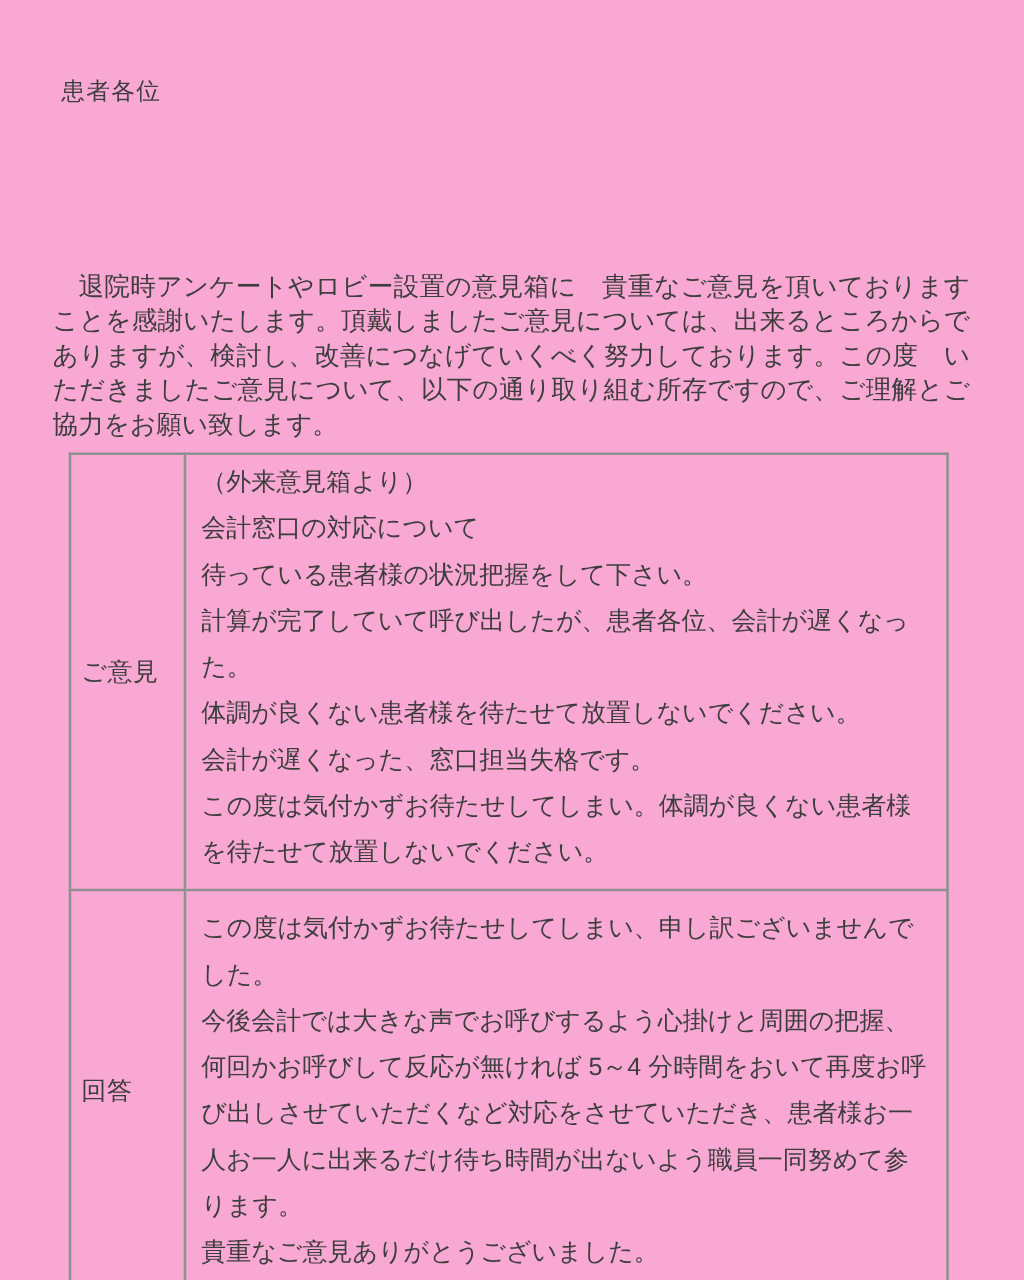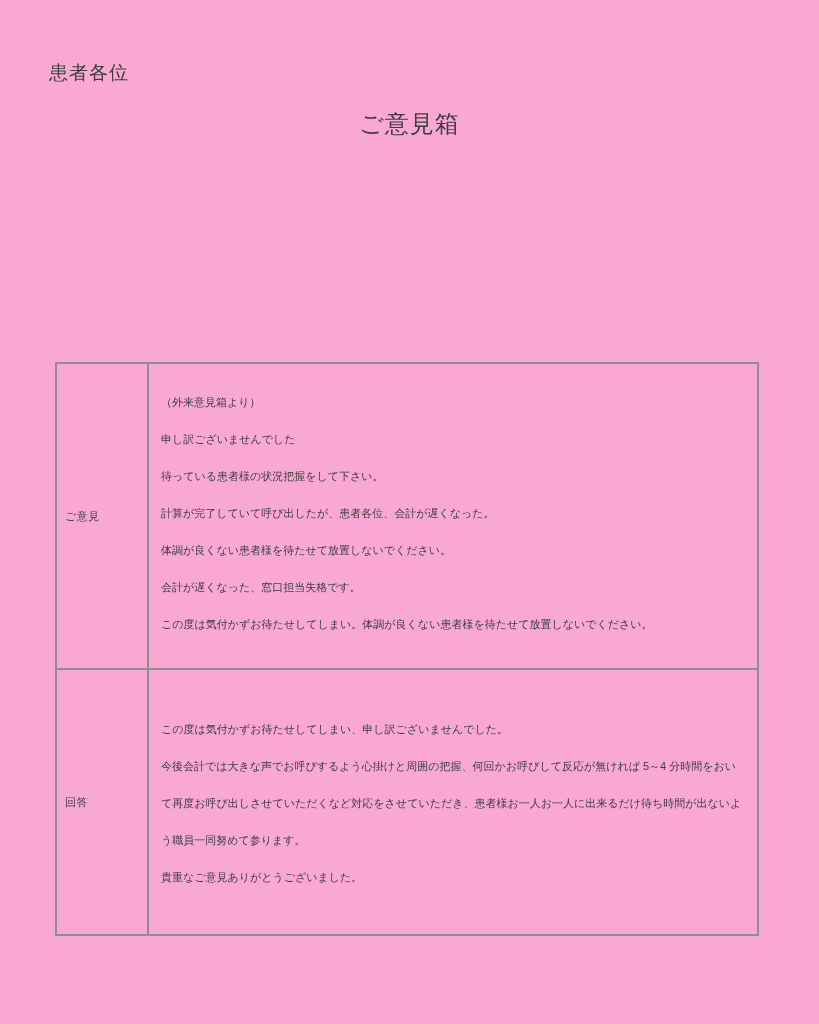--- a/index.html
+++ b/index.html
@@ -51,21 +51,21 @@
     position: absolute;
     left: 55px;
     top: 362px;
     width: 704px;
     border-collapse: collapse;
     table-layout: fixed;
   }
   table.feedback td {
     border: 2px solid #8f8f8f;
     vertical-align: middle;
-    font-size: 11px;
+    font-size: 20px;
     color: #3d3d3d;
   }
   td.label-cell {
     width: 82px;
     padding: 0 0 0 8px;
     font-size: 19px;
     letter-spacing: 0.5px;
   }
   td.content-cell {
     padding: 4px 12px 10px 12px;
@@ -81,30 +81,30 @@
   tr.row-opinion { height: 306px; }
   tr.row-answer  { height: 266px; }
 </style>
 </head>
 <body>
 
 <div class="page">
 
   <div class="recipient">患者各位</div>
 
-  <div class="doc-title">ご意見箱</div>
 
+  <p class="intro">　退院時アンケートやロビー設置の意見箱に　貴重なご意見を頂いておりますことを感謝いたします。頂戴しましたご意見については、出来るところからでありますが、検討し、改善につなげていくべく努力しております。この度　いただきましたご意見について、以下の通り取り組む所存ですので、ご理解とご協力をお願い致します。</p>
 
   <table class="feedback">
     <tbody>
       <tr class="row-opinion">
         <td class="label-cell">ご意見</td>
         <td class="content-cell">
           <div class="cell-line">（外来意見箱より）</div>
-          <div class="cell-line">申し訳ございませんでした</div>
+          <div class="cell-line">会計窓口の対応について</div>
           <div class="cell-line">待っている患者様の状況把握をして下さい。</div>
           <div class="cell-line">計算が完了していて呼び出したが、患者各位、会計が遅くなった。</div>
           <div class="cell-line">体調が良くない患者様を待たせて放置しないでください。</div>
           <div class="cell-line">会計が遅くなった、窓口担当失格です。</div>
           <div class="cell-line">この度は気付かずお待たせしてしまい。体調が良くない患者様を待たせて放置しないでください。</div>
         </td>
       </tr>
       <tr class="row-answer">
         <td class="label-cell">回答</td>
         <td class="content-cell answer">

